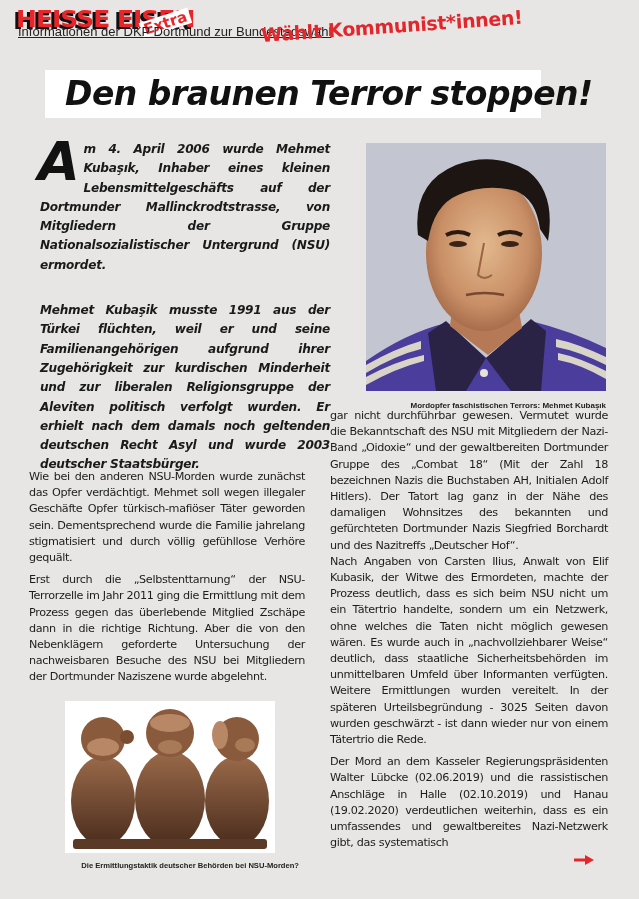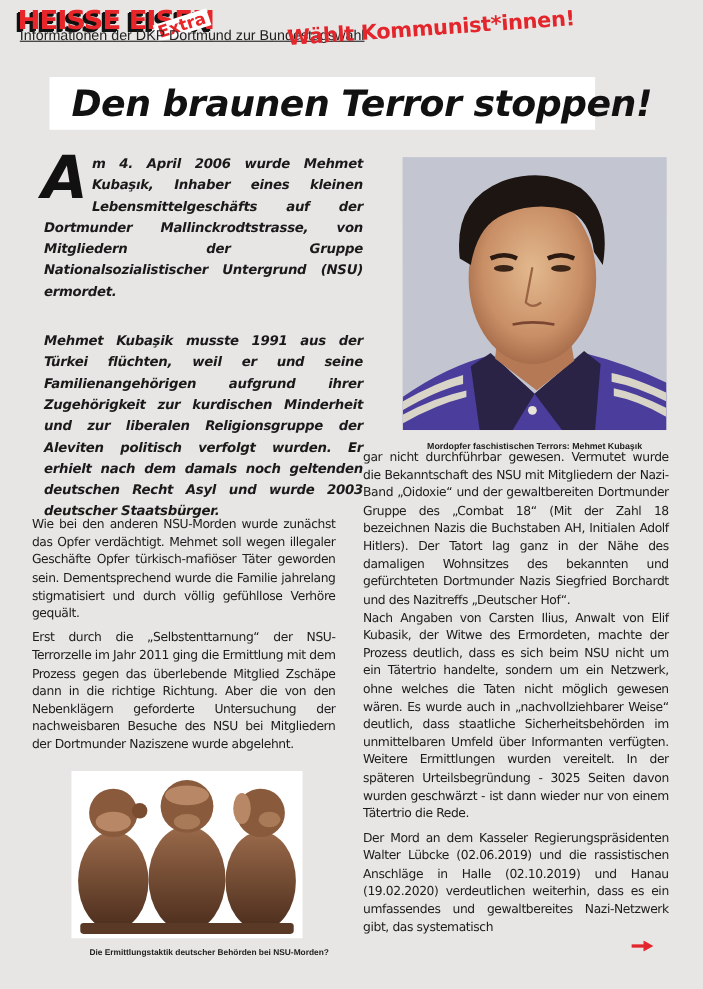--- a/index.html
+++ b/index.html
@@ -79,21 +79,21 @@
     color: #111;
   }
   .lead p + p { margin-top: 26px; }
   
   .portrait {
     position: absolute; left: 366px; top: 143px; width: 240px; height: 248px;
     background: linear-gradient(180deg, #bfc3cf 0%, #c9ccd6 60%, #c2c4cd 100%);
     overflow: hidden;
   }
   .caption-portrait {
-    position: absolute; left: 366px; top: 401px; width: 240px; text-align: center;
+    position: absolute; left: 366px; top: 401px; width: 240px; text-align: right;
     font-size: 8px; font-weight: bold; color: #222;
   }
   
   .col {
     position: absolute;
     font-family: "DejaVu Sans", sans-serif;
     font-size: 11.2px; line-height: 16.2px;
     text-align: justify; color: #1c1c1c;
     letter-spacing: -0.35px;
   }

